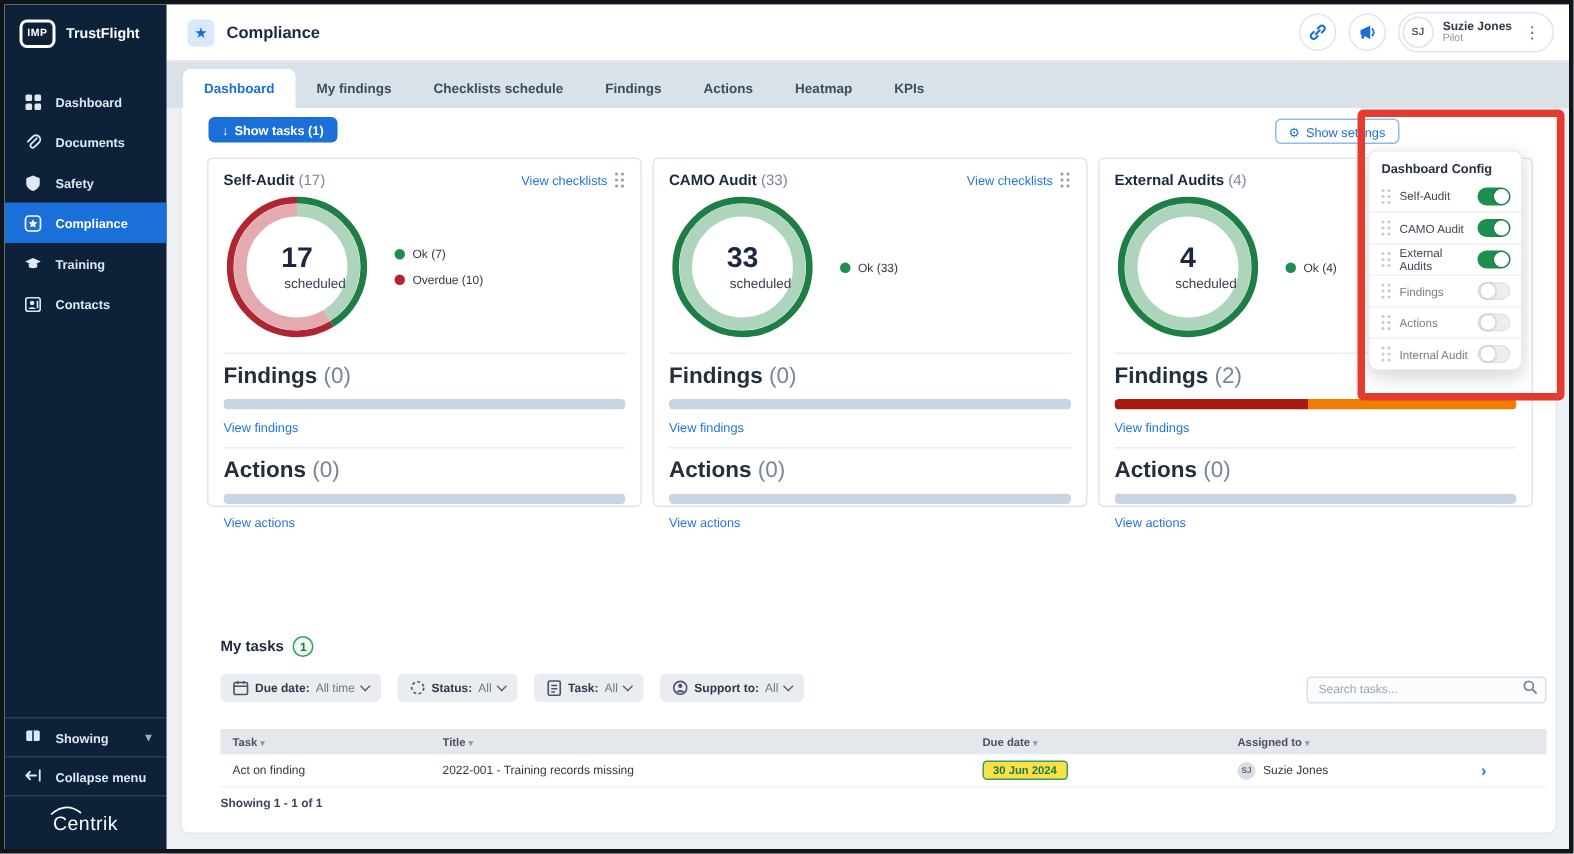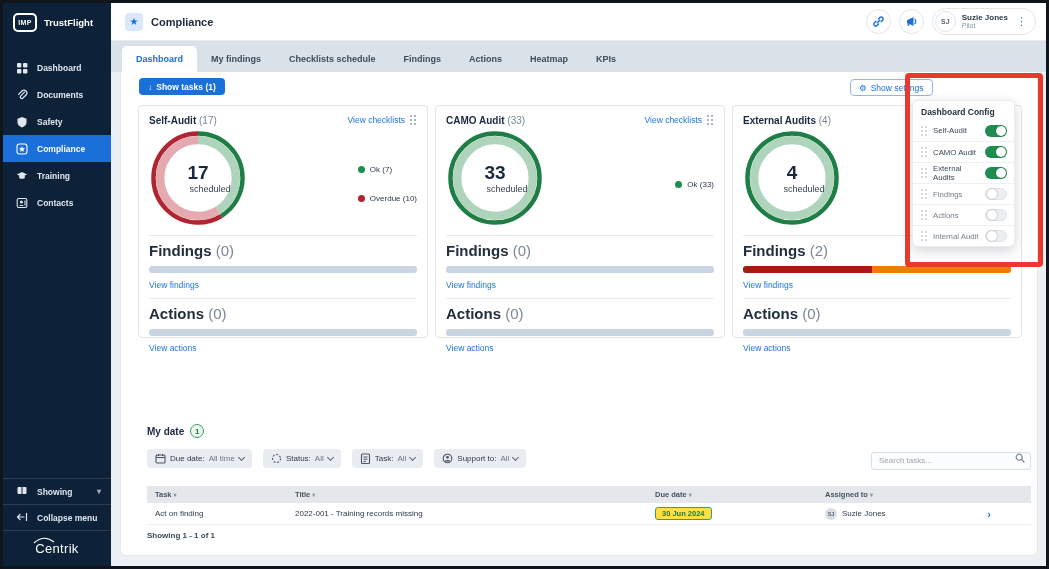--- a/index.html
+++ b/index.html
@@ -62,28 +62,28 @@
     display:flex; align-items:center; gap:4px; cursor:pointer; z-index:15; }
 
   
   .cards { position:absolute; left:17px; top:33px; display:flex; gap:7px; }
   .card { width:290px; height:233px; background:#fff; border:1px solid #dfe5eb; border-radius:4px;
     padding:8px 10px; position:relative; }
   .card-head { display:flex; justify-content:space-between; align-items:center; }
   .card-title { font-size:10px; font-weight:bold; color:#1b2940; }
   .cnt { font-weight:normal; color:#7a8795; }
   .card-link { display:flex; align-items:center; gap:4px; color:#1f76e0; font-size:8.5px; cursor:pointer; }
-  .card-body { display:flex; align-items:center; margin-top:3px;justify-content:space-between; }
+  .card-body { display:flex; align-items:center; margin-top:3px; }
   .donut-wrap { position:relative; width:98px; height:98px; }
   .donut-center { position:absolute; inset:0; display:flex; flex-direction:column; align-items:center;
     justify-content:center; }
   .donut-value { font-size:19px; font-weight:bold; color:#1b2940; line-height:1; }
   .donut-label { font-size:9px; color:#37424f; margin-top:2px;padding-left:24px; }
   .legend { display:flex; flex-direction:column; gap:8px; margin-left:16px; }
-  .legend-row { display:flex; align-items:center; gap:5px; font-size:8px; color:#2e3a48;margin-top:12px; }
+  .legend-row { display:flex; align-items:center; gap:5px; font-size:8px; color:#2e3a48; }
   .dot { width:7px; height:7px; border-radius:50%; }
   .divider { border-top:1px solid #e8ecf0; margin-top:8px; }
   .sec { padding-top:6px; }
   .sec-label { font-size:15px; font-weight:bold; color:#22303e; }
   .hbar { display:flex; height:7px; border-radius:3px; overflow:hidden; margin-top:7px; background:#eef1f5; }
   .hbar span { height:100%; display:block; }
   .sec-link { margin-top:7px; font-size:8.5px; color:#1f76e0; cursor:pointer; }
 
   
   .settings-panel { position:absolute; left:801px; top:97px; width:103px; background:#fff; border:1px solid #e8ecf0;
@@ -105,21 +105,21 @@
     border:5px solid #e63a2e; border-radius:4px; z-index:50; pointer-events:none; }
 
   
   .tasks { position:absolute; left:26px; top:352px; width:884px; }
   .tasks-title { display:flex; align-items:center; gap:6px; font-size:10px; font-weight:bold; color:#1b2940; }
   .tasks-badge { width:14px; height:14px; border-radius:50%; border:1px solid #35a060; background:#eef9f2;
     color:#1d7a43; font-size:8px; font-weight:bold; display:flex; align-items:center; justify-content:center; }
   .filters { position:absolute; left:0; top:25px; display:flex; gap:11px; }
   .filter-btn { height:19px; background:#e9edf2; border:none; border-radius:4px; padding:0 8px;
     display:flex; align-items:center; gap:4px; font-family:inherit; font-size:8px; cursor:pointer; }
-  .filter-label { font-weight:normal; color:#2e3a48; }
+  .filter-label { font-weight:bold; color:#2e3a48; }
   .filter-value { color:#6b7684; }
   .filter-chev { width:5px; height:5px; border-right:1.2px solid #5a6570; border-bottom:1.2px solid #5a6570;
     transform:rotate(45deg); margin-top:-3px; }
   .search-box { position:absolute; right:0; top:25px; width:160px; height:18px; }
   .search-box input { width:100%; height:100%; border:1px solid #d9dfe6; border-radius:3px; background:#fbfcfd;
     font-family:inherit; font-size:8px; color:#2e3a48; padding:0 22px 0 7px; }
   .search-box input::placeholder { color:#9aa6b2; }
   .search-box svg { position:absolute; right:6px; top:4px; }
 
   .table { position:absolute; left:0; top:62px; width:884px; font-size:8px; }
@@ -430,21 +430,21 @@
     <div class="hbar">
                   <span style="width:100%;background:#c9d5e2"></span>
                 </div>
     <div class="sec-link">View actions</div>
   </div>
   </div>
           </div>
 
       <div class="tasks">
         <div class="tasks-title">
-          <span>My date</span>
+          <span>My tasks</span>
           <span class="tasks-badge">1</span>
         </div>
         <div class="filters" id="filters">
   <button class="filter-btn">
     <svg width="11" height="11" viewBox="0 0 11 11">
                   <rect x="1" y="2" width="9" height="8" rx="1" fill="none" stroke="#4a5665" stroke-width="1.1"></rect>
                   <path d="M1 4.5 H10 M3.5 1 v2 M7.5 1 v2" stroke="#4a5665" stroke-width="1.1"></path>
                 </svg>
     <span class="filter-label">Due date:</span>
     <span class="filter-value">All time</span>

